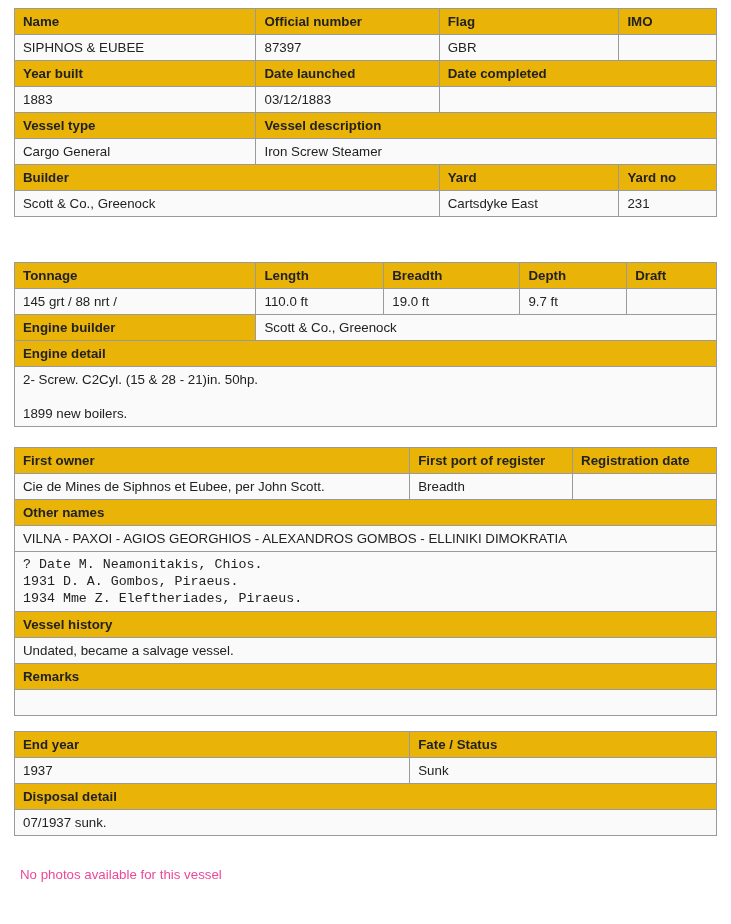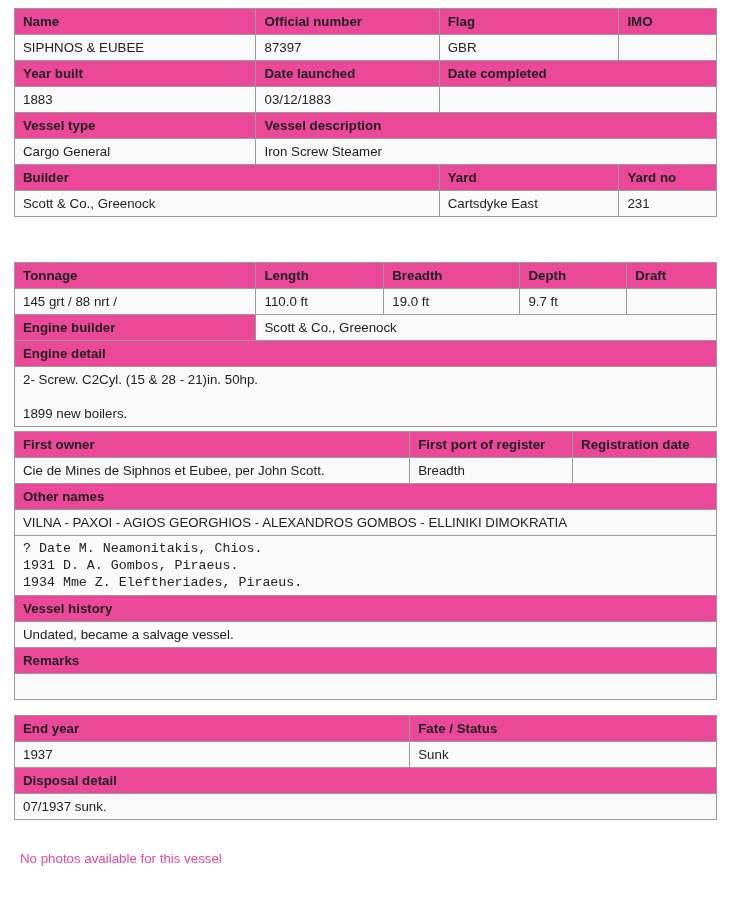--- a/index.html
+++ b/index.html
@@ -28,31 +28,31 @@
     padding: 4px 8px;
     height: 17px;
     vertical-align: middle;
     background: #fafafa;
     line-height: 17px;
     overflow: hidden;
     white-space: nowrap;
   }
   table.rec td.lbl {
     font-weight: bold;
-    background: #ec4899;
+    background: #eab308;
   }
   table.rec td.pre {
     white-space: pre-line;
     vertical-align: top;
   }
   td.engine-detail-cell { height: 66px; }
   td.disposal-cell { height: 42px; }
   td.subsequent-cell { line-height: 19px; font-family: Liberation Mono, monospace; }
   .t1 { margin-bottom: 45px; }
-  .t2 { margin-bottom: 4px; }
+  .t2 { margin-bottom: 20px; }
   .t3 { margin-bottom: 15px; }
   .footer-note {
     margin-top: 31px;
     margin-left: 6px;
     font-size: 13.3px;
     color: #ec4899;
   }
 </style>
 </head>
 <body>

